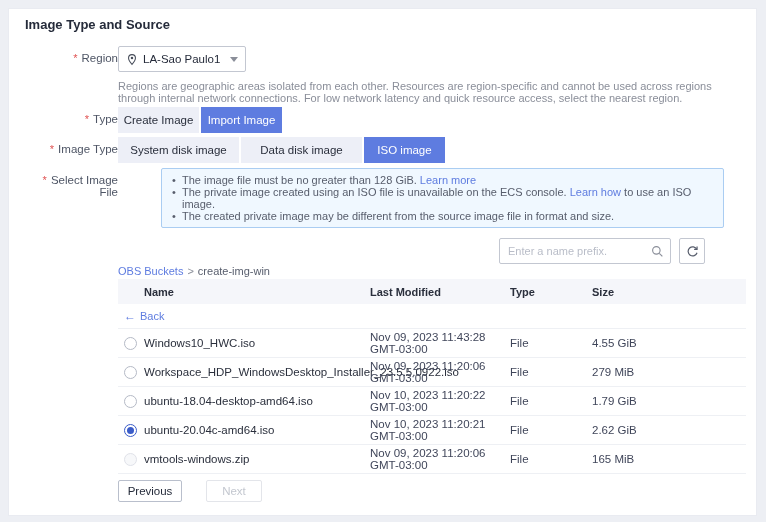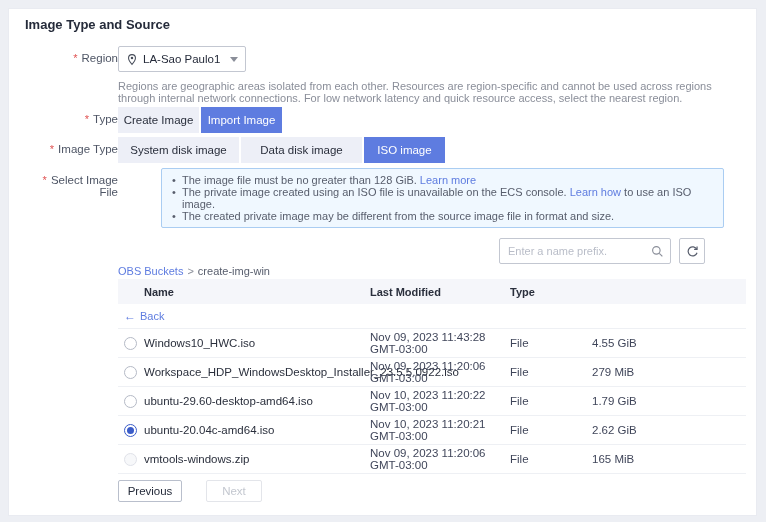--- a/index.html
+++ b/index.html
@@ -196,20 +196,21 @@
       <div class="breadcrumb">
         <a class="lnk">OBS Buckets</a><span class="sep">&gt;</span><span class="cur">create-img-win</span>
       </div>
 
       <div class="tbl">
         <div class="t-head">
           <span></span>
           <span>Name</span>
           <span>Last Modified</span>
           <span>Type</span>
+          <span>Size</span>
         </div>
 
         <div class="t-back">
           <span class="back-arrow">←</span>
           <span>Back</span>
         </div>
 
         <div class="t-row">
           <span class="radio"></span>
           <span>Windows10_HWC.iso</span>
@@ -221,21 +222,21 @@
         <div class="t-row">
           <span class="radio"></span>
           <span>Workspace_HDP_WindowsDesktop_Installer_23.5.5.0922.iso</span>
           <span class="cell-dim">Nov 09, 2023 11:20:06 GMT-03:00</span>
           <span class="cell-dim">File</span>
           <span class="cell-dim">279 MiB</span>
         </div>
 
         <div class="t-row">
           <span class="radio"></span>
-          <span>ubuntu-29.60-desktop-amd64.iso</span>
+          <span>ubuntu-18.04-desktop-amd64.iso</span>
           <span class="cell-dim">Nov 10, 2023 11:20:22 GMT-03:00</span>
           <span class="cell-dim">File</span>
           <span class="cell-dim">1.79 GiB</span>
         </div>
 
         <div class="t-row">
           <span class="radio checked"></span>
           <span>ubuntu-20.04c-amd64.iso</span>
           <span class="cell-dim">Nov 10, 2023 11:20:21 GMT-03:00</span>
           <span class="cell-dim">File</span>

